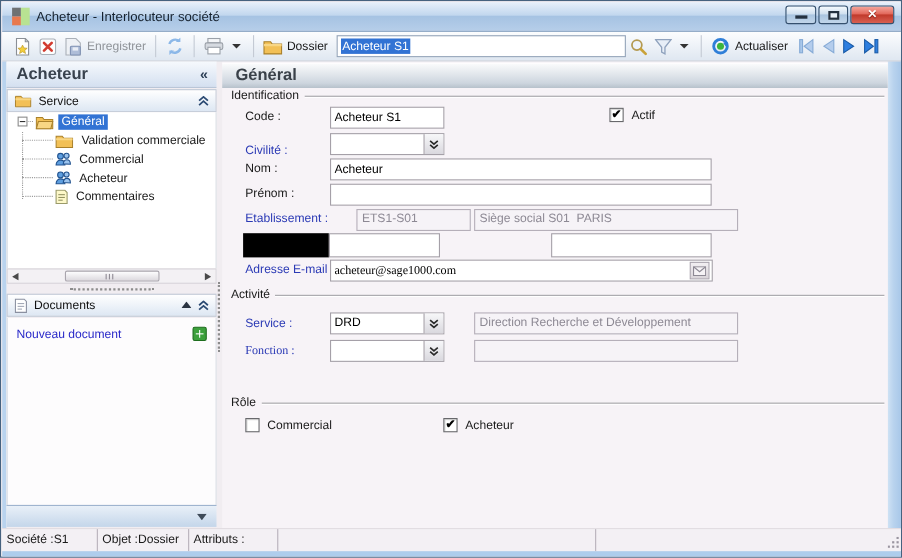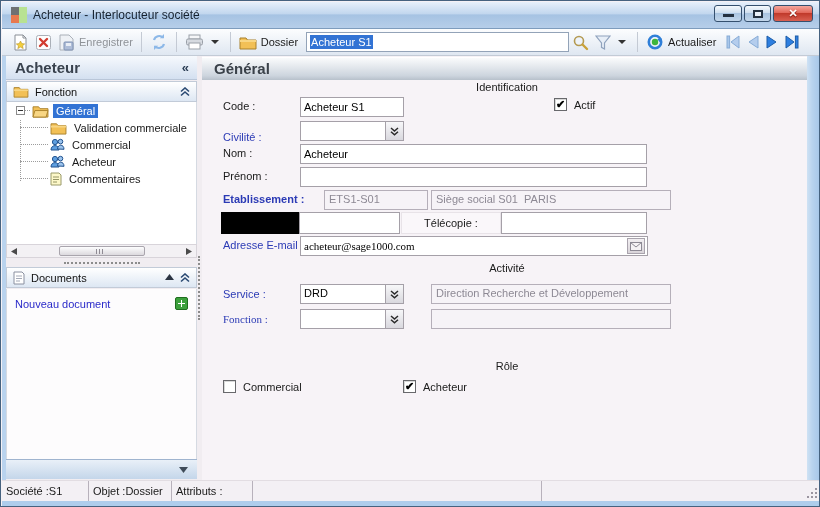--- a/index.html
+++ b/index.html
@@ -93,21 +93,21 @@
   .vsplit { position:absolute; left:196px; top:55px; width:5px; height:424px; background:#f1edf1; }
   .vsplit .dots { position:absolute; left:1px; top:200px; height:64px; border-left:2px dotted #8c8c8c; }
 
   
   .main { position:absolute; left:201px; top:55px; width:605px; height:424px; background:#f7f3f7; }
   .main-header { position:absolute; left:0; top:1px; width:605px; height:23px;
     background:linear-gradient(#fafbfc,#cdd5de 80%,#b7c1cb);
     border-top:1px solid #fff; font-size:15px; font-weight:bold; color:#3a4149;
     line-height:22px; padding-left:12px; }
   .form { position:absolute; left:0; top:24px; width:605px; height:400px; }
-  .grp { position:absolute; display:flex; align-items:center;flex-direction:column; }
+  .grp { position:absolute; display:flex; align-items:center; }
   .grp .gline { flex:1; height:1px; background:#a5a5a9; margin-left:5px; box-shadow:0 1px 0 #fff; }
   .lbl  { position:absolute; color:#1a1a1a; }
   .lblb { position:absolute; color:#2b3ab5; }
   .inp { position:absolute; height:20px; border:1px solid #a5a0a8; background:#fff;
     font-family:"Liberation Sans",sans-serif; font-size:11px; color:#000; padding:0 3px; }
   .ro { position:absolute; height:20px; border:1px solid #b5afb9; background:#f6f3f7;
     color:#8d8994; padding:2px 4px; white-space:pre; overflow:hidden;margin-left:24px; }
   .combo { position:absolute; height:20px; border:1px solid #a5a0a8; background:#fff; }
   .combo .cval { position:absolute; left:3px; top:2px; color:#000; }
   .combo .cbtn { position:absolute; right:0; top:0; bottom:0; width:18px;
@@ -252,21 +252,21 @@
     <div class="side-header">
       <span>Acheteur</span>
       <span class="side-collapse">«</span>
     </div>
 
     <div class="panel-head" style="top:25px;">
       <svg width="16" height="13" viewBox="0 0 18 15">
           <path d="M1 3h6l1.5 2H17v9H1z" fill="#f2c056" stroke="#a9802a"></path>
           <path d="M1 5h16v2H1z" fill="#f8d684"></path>
         </svg>
-      <span class="ph-title">Fonction</span>
+      <span class="ph-title">Service</span>
       <svg width="10" height="10" viewBox="0 0 10 10">
           <path d="M1 4.5L5 1l4 3.5M1 8.5L5 5l4 3.5" fill="none" stroke="#2b4a73" stroke-width="1.6"></path>
         </svg>
     </div>
 
     <div class="tree">
       <div class="vline"></div>
       <div class="trow" style="padding-left:9px;">
         <span class="exp"></span>
         <span class="stub4"></span>
@@ -406,27 +406,26 @@
             </svg>
         </span>
       </div>
 
       <span class="lbl" style="left:21px; top:67px;">Nom :</span>
       <input class="inp" style="left: 98px; top: 64px; width: 347px;" value="Acheteur">
 
       <span class="lbl" style="left:21px; top:90px;">Prénom :</span>
       <input class="inp" style="left: 98px; top: 87px; width: 347px;" value="">
 
-      <span class="lblb" style="left:21px; top:113px;font-weight:bold;">Etablissement :</span>
+      <span class="lblb" style="left:21px; top:113px;">Etablissement :</span>
       <div class="ro" style="left:98px; top:110px; width:104px;">ETS1-S01</div>
       <div class="ro" style="left:205px; top:110px; width:240px;">Siège social S01  PARIS</div>
 
       <div class="blackbox" style="left:19px; top:132px; width:78px; height:22px;"></div>
       <input class="inp" style="left: 97px; top: 132px; width: 101px; height: 22px;" value="">
-      <div class="telelabel" style="left:199px; top:132px; width:100px; height:22px;">Télécopie :</div>
       <input class="inp" style="left: 299px; top: 132px; width: 146px; height: 22px;" value="">
 
       <span class="lblb" style="left:21px; top:159px;">Adresse E-mail :</span>
       <input class="inp" style="left: 98px; top: 156px; width: 348px; font-family: Liberation Serif, serif;" value="acheteur@sage1000.com">
       <span class="mailbtn" style="left:425px; top:158px;">
         <svg width="12" height="9" viewBox="0 0 12 9">
             <rect x=".5" y=".5" width="11" height="8" fill="#f5f2f5" stroke="#8d8994"></rect>
             <path d="M.5.5L6 5 11.5.5" fill="none" stroke="#8d8994"></path>
           </svg>
       </span>

